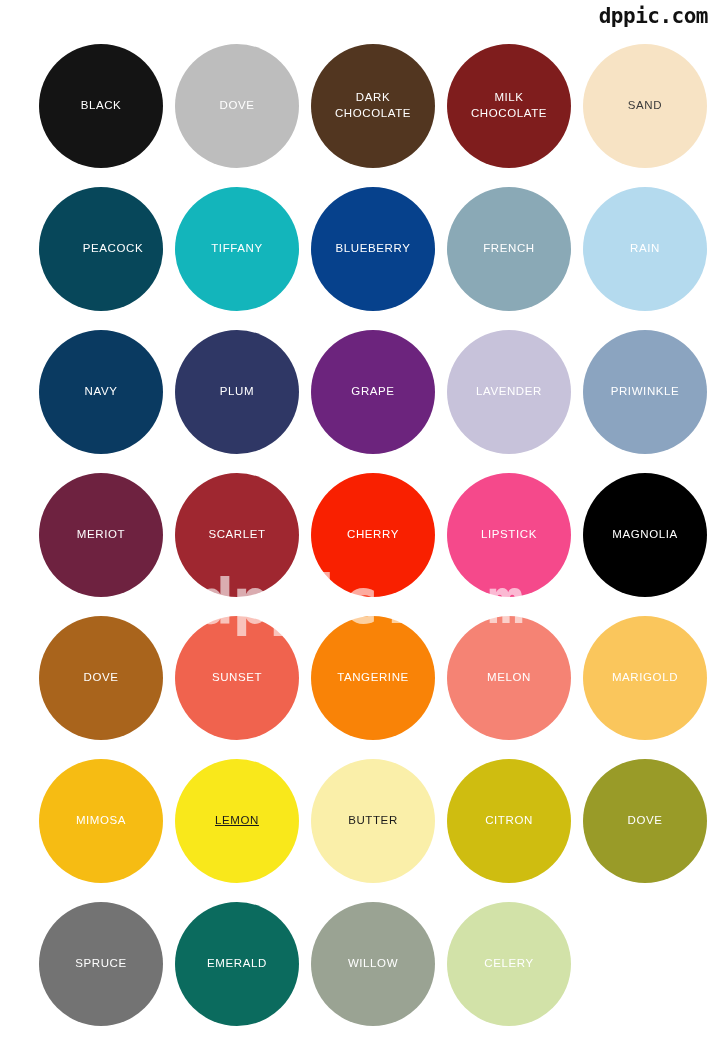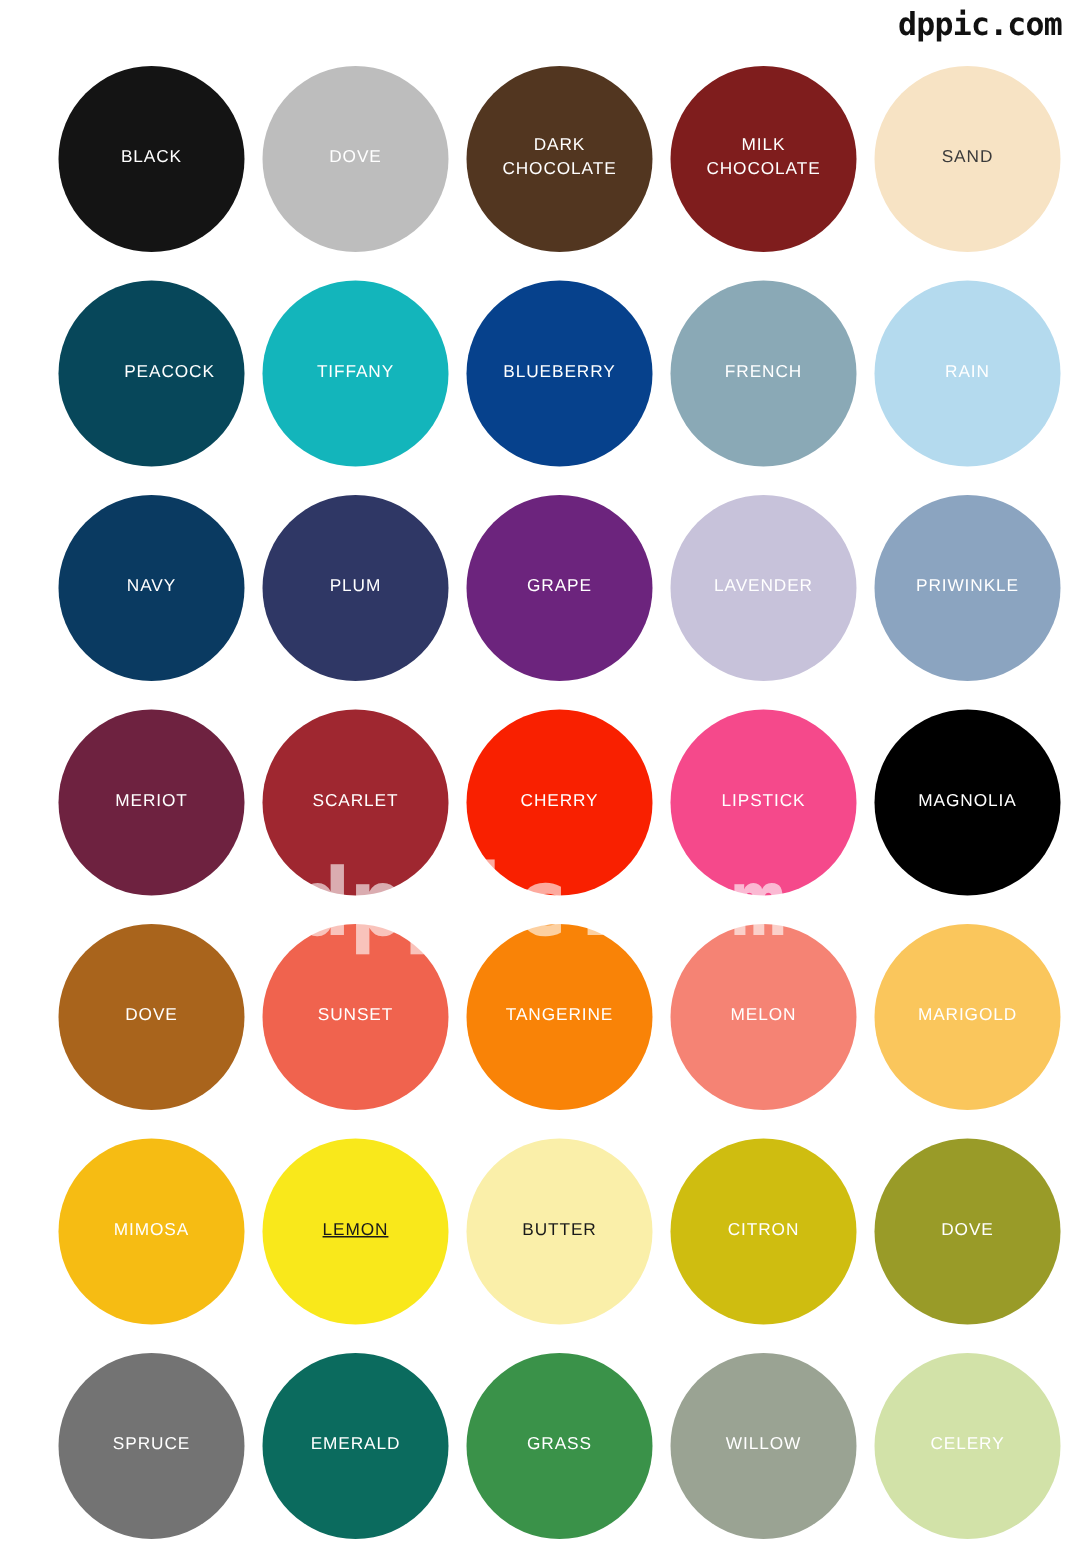--- a/index.html
+++ b/index.html
@@ -176,22 +176,19 @@
     </div>
     <div class="swatch" style="background: rgb(153, 155, 40);">
       <span class="swatch-label" style="color: rgb(255, 255, 255);">DOVE</span>
     </div>
     <div class="swatch" style="background: #737373;">
       <span class="swatch-label" style="color: rgb(255, 255, 255);">SPRUCE</span>
     </div>
     <div class="swatch" style="background: rgb(11, 107, 94);">
       <span class="swatch-label" style="color: rgb(255, 255, 255);">EMERALD</span>
     </div>
-    <div class="swatch" style="background: rgb(58, 146, 73);">
-      <span class="swatch-label" style="color: rgb(255, 255, 255);">GRASS</span>
-    </div>
     <div class="swatch" style="background: rgb(154, 163, 147);">
       <span class="swatch-label" style="color: rgb(255, 255, 255);">WILLOW</span>
     </div>
     <div class="swatch" style="background: rgb(210, 226, 168);">
       <span class="swatch-label" style="color: rgb(255, 255, 255);">CELERY</span>
     </div>
   </div>
 
 </body></html>

